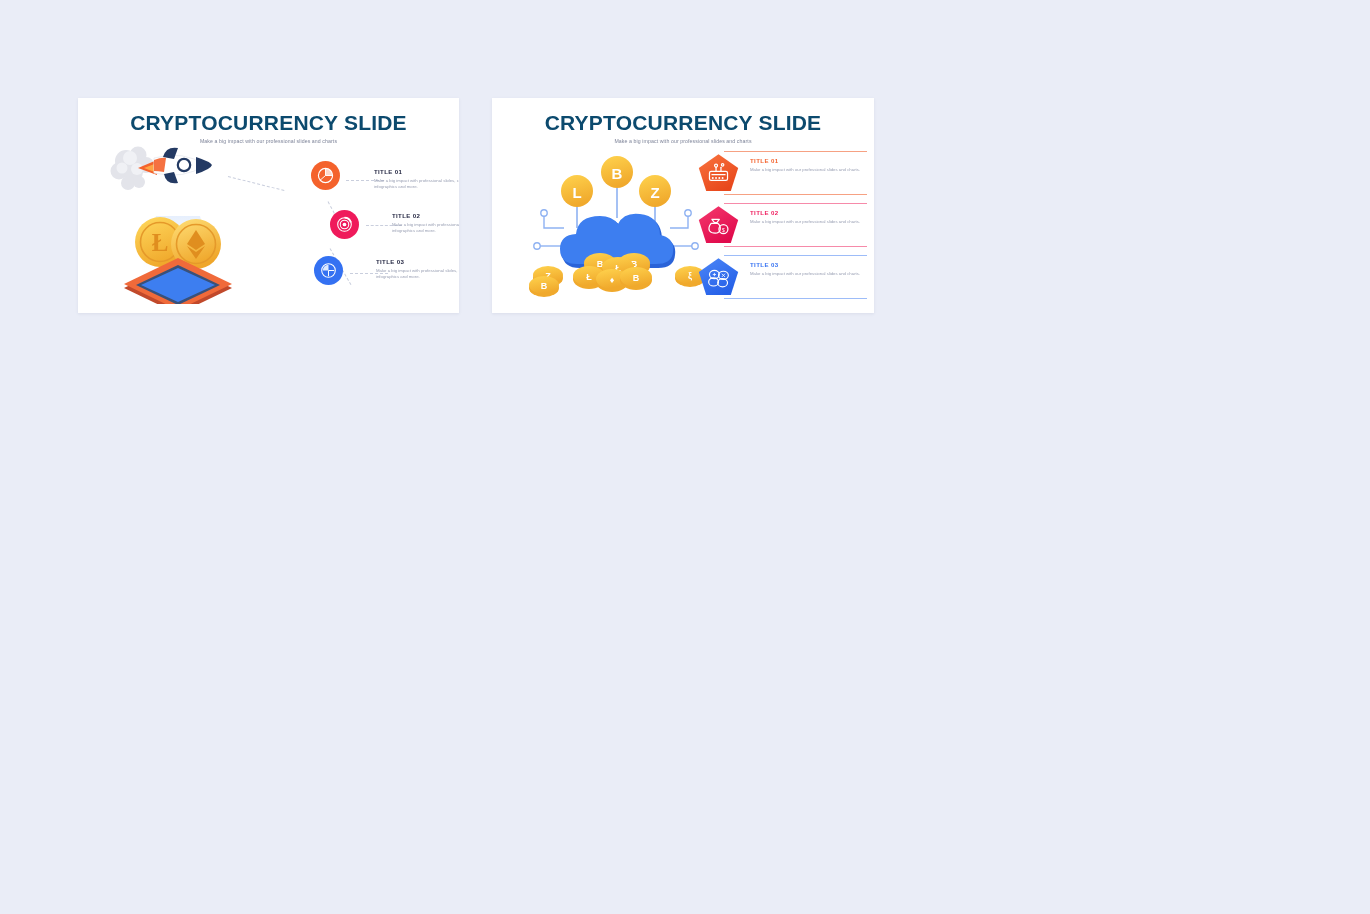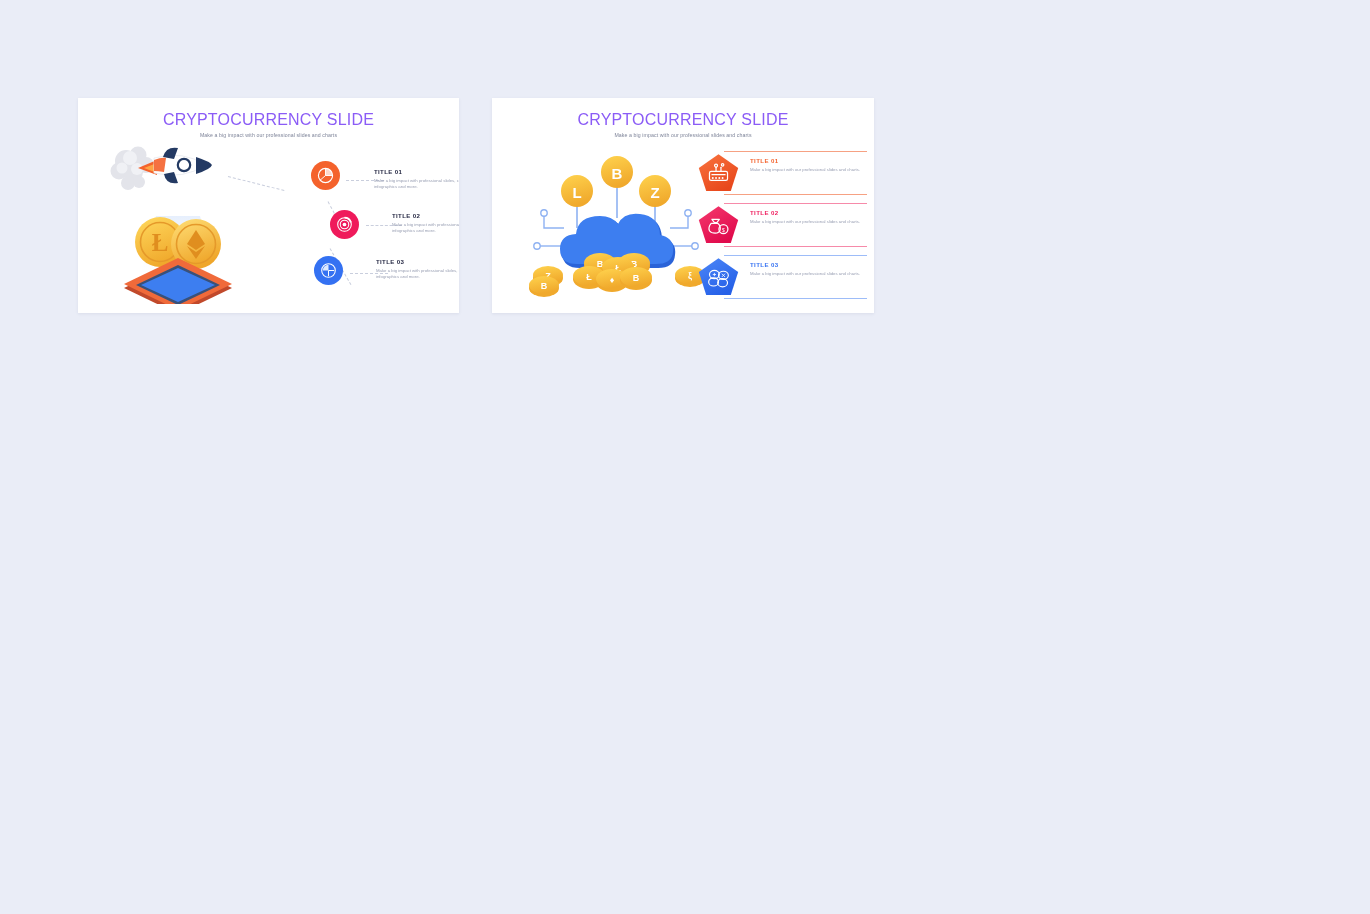--- a/index.html
+++ b/index.html
@@ -24,24 +24,24 @@
   #slide-1 { left: 78px;  top: 98px; width: 381px; height: 215px; }
   #slide-2 { left: 492px; top: 98px; width: 382px; height: 215px; }
 
   .slide-header {
     position: absolute;
     left: 0; right: 0;
     top: 13px;
     text-align: center;
   }
   .slide-title {
-    font-size: 16px;
-    font-weight: normal;
+    font-size: 21px;
+    font-weight: bold;
     letter-spacing: 0.2px;
-    color: #8b5cf6;
+    color: #0c4a6e;
     line-height: 1.1;
   }
   .slide-sub {
     font-size: 5.2px;
     color: #7e8499;
     margin-top: 3.5px;
     letter-spacing: 0.1px;
   }
 
   

